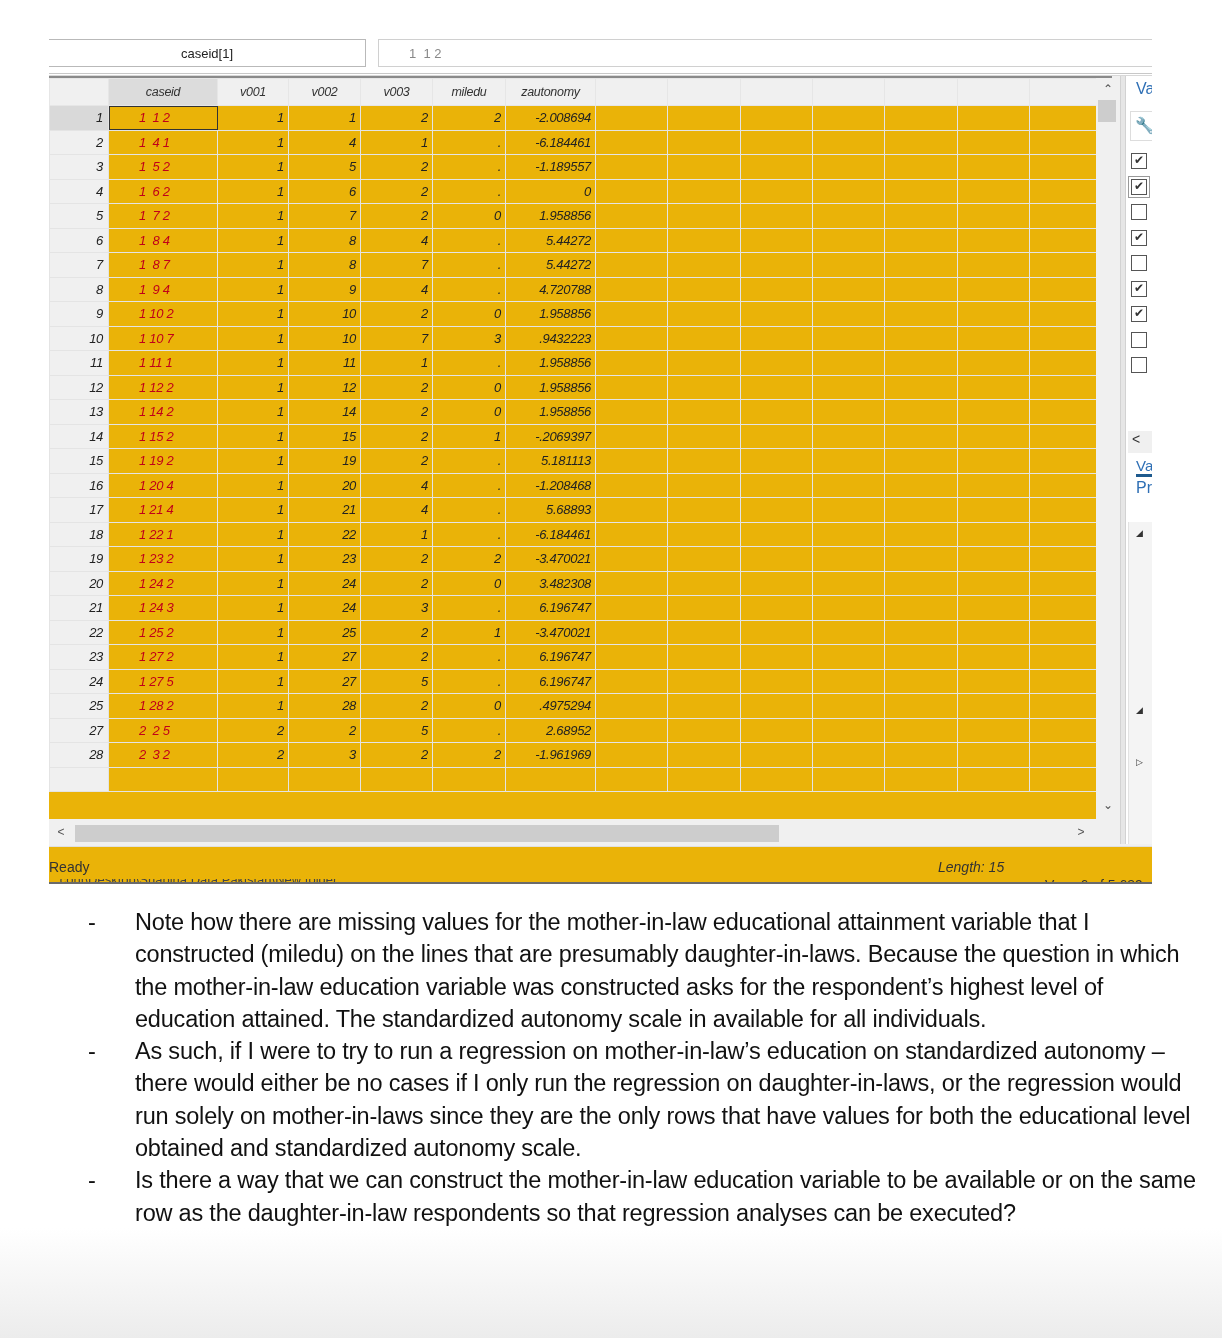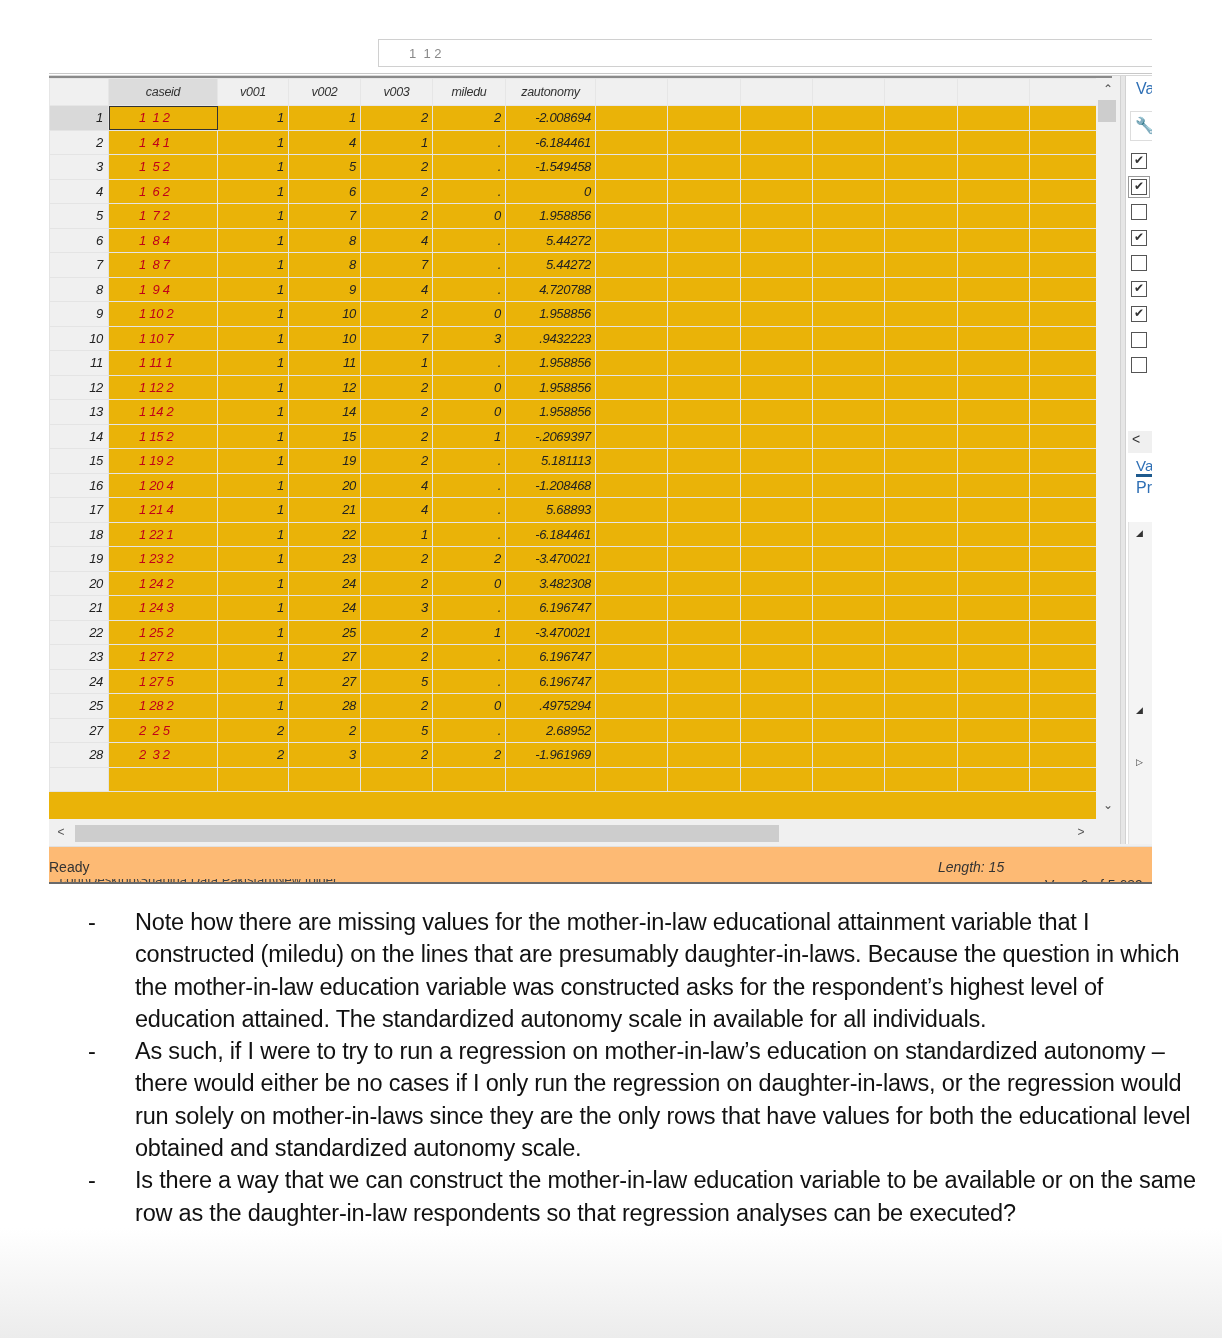--- a/index.html
+++ b/index.html
@@ -41,37 +41,38 @@
   .wrench { position:absolute; left:4px; top:35px; width:30px; height:30px; border:1px solid #ddd; font-size:16px; color:#555; padding:4px; box-sizing:border-box; }
   .cbx { position:absolute; left:5px; width:16px; height:16px; border:1.5px solid #555; box-sizing:border-box; background:#fff;
          font-size:12px; line-height:13px; text-align:center; color:#333; }
   .cbx.focus { box-shadow:0 0 0 2px #fff, 0 0 0 3px #999; }
   .rp-lt { position:absolute; left:2px; top:355px; width:24px; height:22px; background:#f0f0f0; font-size:14px; color:#333; text-align:left; padding-left:4px; box-sizing:border-box; }
   .rp-tab2 { position:absolute; left:10px; top:381px; font-size:15px; color:#2e6fb5; border-bottom:3px solid #1e5a8e; width:20px; }
   .rp-prop { position:absolute; left:10px; top:403px; font-size:16px; color:#2e6fb5; }
   .rp-grid { position:absolute; left:2px; top:446px; width:24px; height:322px; background:#f4f4f4; border-left:1px solid #e2e2e2; }
   .tri { position:absolute; left:7px; font-size:9px; color:#333; }
 
-  .statusbar { position:absolute; left:0; top:816px; width:1103px; height:38px; background:#fdba74; border-top:1px solid #e0e0e0; }
+  .statusbar { position:absolute; left:0; top:816px; width:1103px; height:38px; background:#eab308; border-top:1px solid #e0e0e0; }
   .st-ready { position:absolute; left:0; top:12px; font-size:14px; color:#333; }
   .st-len { position:absolute; left:889px; top:12px; font-size:14px; color:#333;font-style:italic; }
   .st-vars { position:absolute; left:996px; top:12px; font-size:14px; color:#333;margin-top:18px; }
   .st-path { position:absolute; left:0; top:32px; font-size:13px; color:#444; white-space:nowrap; height:6px; overflow:hidden; line-height:2px; }
   .bottom-line { position:absolute; left:49px; top:882px; width:1103px; height:2px; background:#6a6a6a; }
 
   
   .notes { position:absolute; left:88px; top:906px; width:1120px; font-family:"Liberation Sans", sans-serif; font-size:23.5px; line-height:32.3px; color:#111; letter-spacing:-0.2px; }
   .note { position:relative; padding-left:47px; }
   .note .dash { position:absolute; left:0; top:0; }
 </style>
 </head>
 <body>
 
 <div class="stata">
   <div class="toprow">
+    <div class="varname-box">caseid[1]</div>
     <div class="value-box">1  1 2</div>
   </div>
   <div class="sep1"></div>
   <div class="sep2"></div>
 
   <div class="grid-area">
     <table class="grid" id="grid">
       <colgroup>
         <col style="width:59px">
           <col style="width:109px">
@@ -139,21 +140,21 @@
             <td></td>
             <td></td>
           </tr>
           <tr>
             <td class="rn">3</td>
             <td class="str">1  5 2</td>
             <td class="num">1</td>
             <td class="num">5</td>
             <td class="num">2</td>
             <td class="num">.</td>
-            <td class="num">-1.549458</td>
+            <td class="num">-1.189557</td>
             <td></td>
             <td></td>
             <td></td>
             <td></td>
             <td></td>
             <td></td>
             <td></td>
           </tr>
           <tr>
             <td class="rn">4</td>

